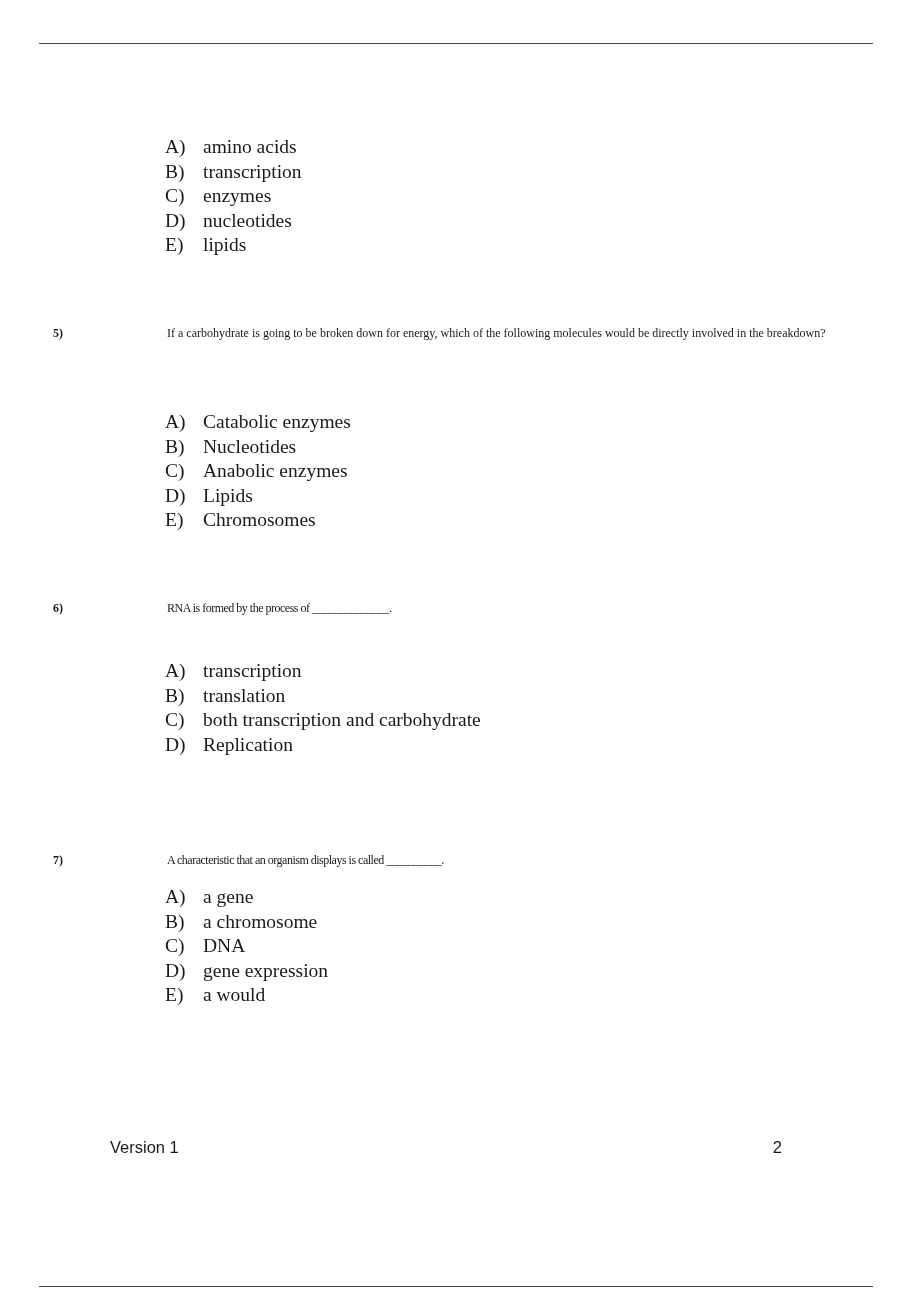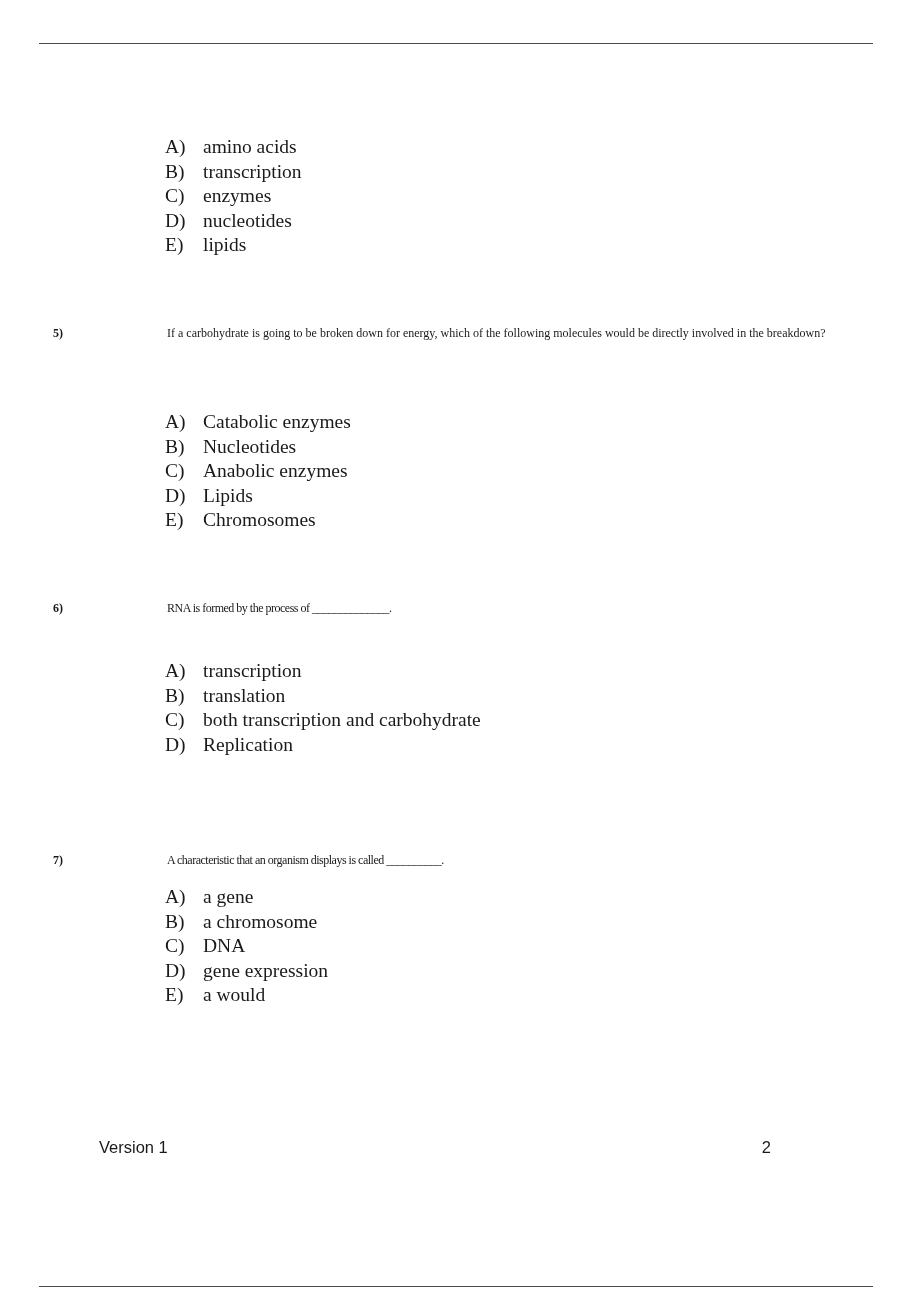--- a/index.html
+++ b/index.html
@@ -71,21 +71,21 @@
   #q5             { left: 110px; top: 320px; width: 680px; }
   #q5-options     { left: 165px; top: 410px; }
   #q6             { left: 110px; top: 595px; width: 680px; }
   #q6-options     { left: 165px; top: 659px; }
   #q7             { left: 110px; top: 847px; width: 680px; }
   #q7-options     { left: 165px; top: 885px; }
 
   
   .footer {
     position: absolute;
-    left: 99px;
+    left: 110px;
     top: 1138px;
     width: 672px;
     display: flex;
     justify-content: space-between;
     align-items: baseline;
     font-family: "Liberation Sans", "DejaVu Sans", sans-serif;
     font-size: 16.5px;
     color: #1a1a1a;
   }
 </style>

